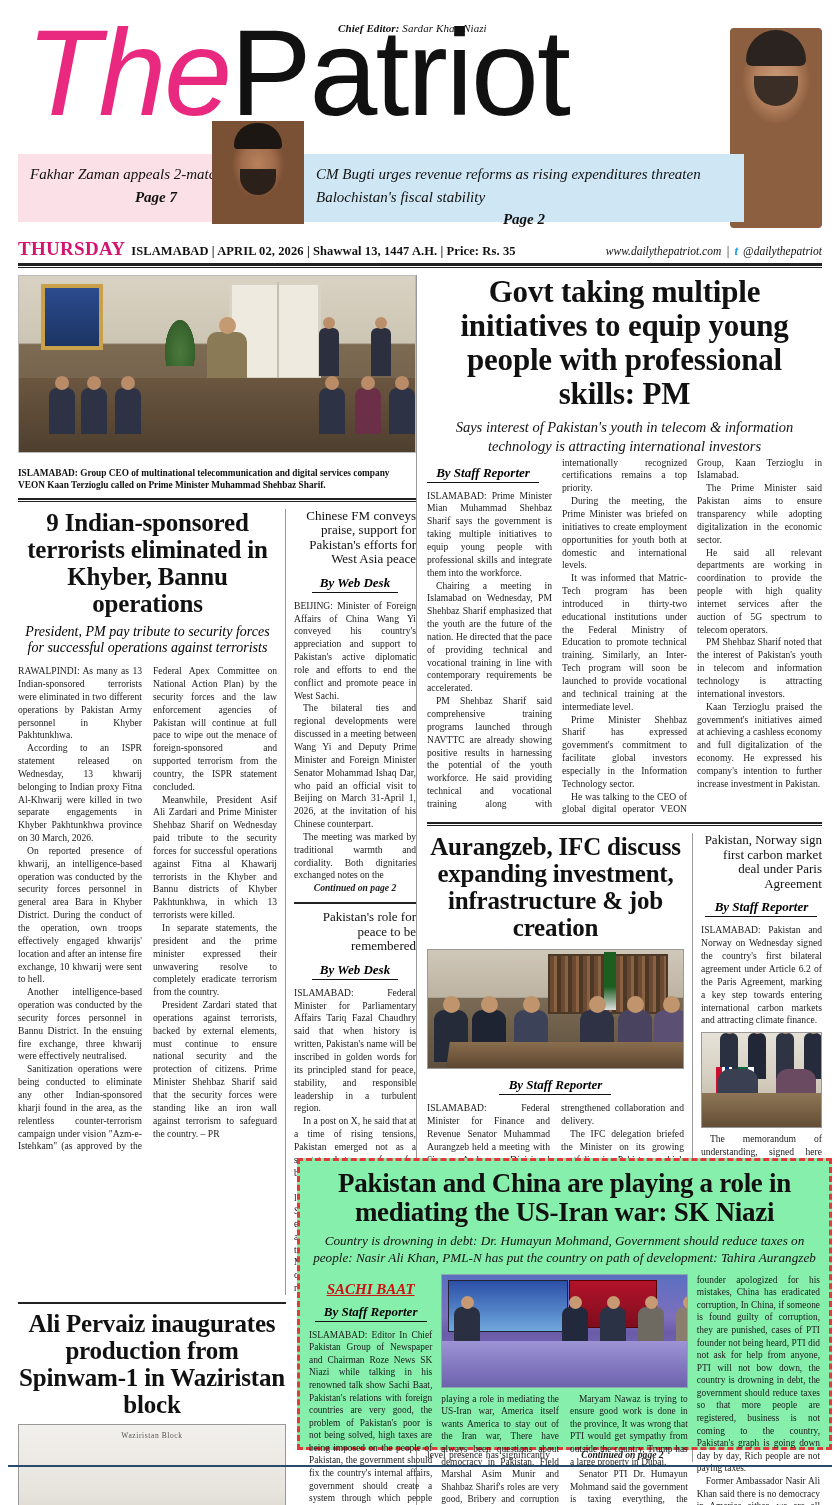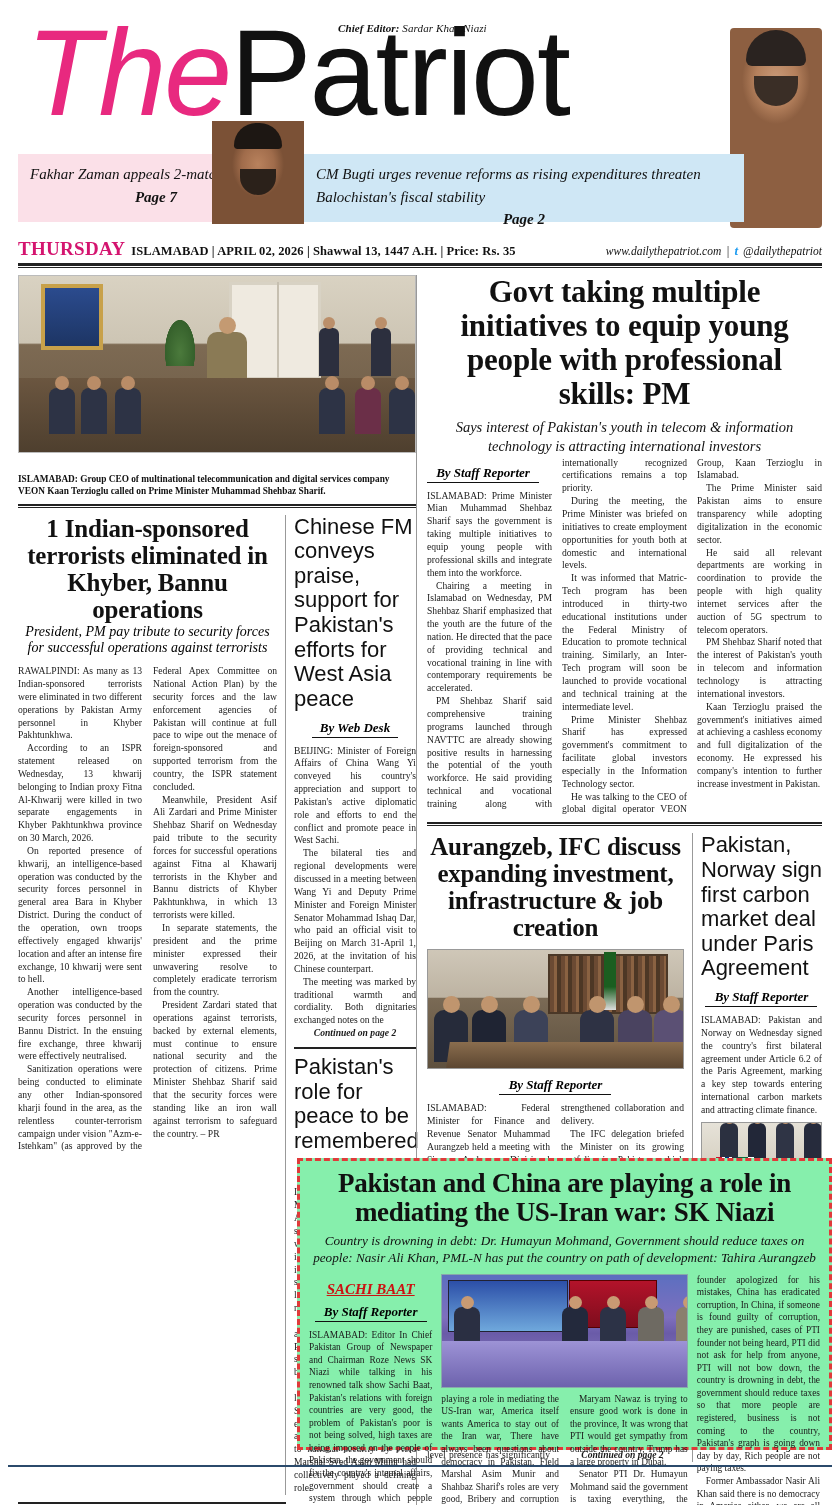--- a/index.html
+++ b/index.html
@@ -85,21 +85,21 @@
   }
   .tw { color: #1d9bf0; font-weight: 700; font-family: "Liberation Serif", serif; font-size: 13px; }
   .rule-thick { border-top: 3px solid #222; border-bottom: 1px solid #222; height: 5px; margin: 0 10px; }
 
   
   .body-grid { display: flex; gap: 0; margin: 7px 10px 0 10px; }
   .col-left { width: 406px; }
   .col-right { width: 406px; padding-left: 10px; border-left: 1px solid #999; }
 
   .photo-cap {
-    font-size: 9.3px; font-weight: 700; line-height: 1.32; margin-top: 20px; color: #111;
+    font-size: 9.3px; font-weight: 700; line-height: 1.32; margin-top: 14px; color: #111;
   }
   .lead-photo {
     width: 100%; height: 178px; position: relative; overflow: hidden;
     background: linear-gradient(#d9d2c2 0%, #cdc5b4 38%, #7d6a53 39%, #6a5944 100%);
     border: 1px solid #bbb;
   }
   .lp-frame { position: absolute; left: 22px; top: 8px; width: 62px; height: 66px;
     background: linear-gradient(#2b4b8e, #1d3564); border: 4px solid #c8a14a; }
   .lp-door { position: absolute; left: 210px; top: 6px; width: 92px; height: 98px;
     background: #efeae0; border: 3px solid #d8d2c4; }
@@ -124,24 +124,24 @@
   }
   .main-sub {
     text-align: center; font-style: italic; font-size: 14.5px; line-height: 1.25;
     margin-top: 7px; color: #111;
   }
   h2.hl {
     font-family: "Liberation Serif", serif; font-weight: 700; color: #111;
     font-size: 25px; line-height: 1.08; text-align: center; letter-spacing: -.2px;
   }
   h3.hl-sm {
-    font-family: Liberation Sans, sans-serif; font-weight: 400; color: #111;
-    font-size: 22px; line-height: 1.12; text-align: left;
-  }
-  .sub-ital { text-align: center; font-style: italic; font-size: 14px; line-height: 1.2; margin-top: 1px; }
+    font-family: Liberation Serif, serif; font-weight: 400; color: #111;
+    font-size: 13px; line-height: 1.12; text-align: right;
+  }
+  .sub-ital { text-align: center; font-style: italic; font-size: 14px; line-height: 1.2; margin-top: 7px; }
 
   .byline {
     text-align: center; font-weight: 700; font-style: italic; font-size: 13px;
     margin: 8px auto 7px auto; border-bottom: 1.5px solid #111; width: 92px; padding-bottom: 1px;
   }
   .byline.wide { width: 112px; }
   .byline.web { width: 86px; }
 
   .cols2 { column-count: 2; column-gap: 11px; column-rule: 0; }
   .cols3 { column-count: 3; column-gap: 10px; }
@@ -293,21 +293,21 @@
           </div>
         <div class="lp-person" style="left:370px">
             <i></i>
           </div>
       </div>
       <div class="photo-cap">ISLAMABAD: Group CEO of multinational telecommunication and digital services company VEON Kaan Terzioglu called on Prime Minister Muhammad Shehbaz Sharif.</div>
       <div class="rule-dbl"></div>
 
       <div class="split">
         <div class="sec-left-b">
-          <h2 class="hl">1 Indian-sponsored terrorists eliminated in Khyber, Bannu operations</h2>
+          <h2 class="hl">9 Indian-sponsored terrorists eliminated in Khyber, Bannu operations</h2>
           <div class="sub-ital">President, PM pay tribute to security forces for successful operations against terrorists</div>
           <div class="cols2 bodytext" style="margin-top:8px">
             <p class="noind">RAWALPINDI: As many as 13 Indian-sponsored terrorists were eliminated in two different operations by Pakistan Army personnel in Khyber Pakhtunkhwa.</p>
             <p>According to an ISPR statement released on Wednesday, 13 khwarij belonging to Indian proxy Fitna Al-Khwarij were killed in two separate engagements in Khyber Pakhtunkhwa province on 30 March, 2026.</p>
             <p>On reported presence of khwarij, an intelligence-based operation was conducted by the security forces personnel in general area Bara in Khyber District. During the conduct of the operation, own troops effectively engaged khwarijs' location and after an intense fire exchange, 10 khwarij were sent to hell.</p>
             <p>Another intelligence-based operation was conducted by the security forces personnel in Bannu District. In the ensuing fire exchange, three khwarij were effectively neutralised.</p>
             <p>Sanitization operations were being conducted to eliminate any other Indian-sponsored kharji found in the area, as the relentless counter-terrorism campaign under vision "Azm-e-Istehkam" (as approved by the Federal Apex Committee on National Action Plan) by the security forces and the law enforcement agencies of Pakistan will continue at full pace to wipe out the menace of foreign-sponsored and supported terrorism from the country, the ISPR statement concluded.</p>
             <p>Meanwhile, President Asif Ali Zardari and Prime Minister Shehbaz Sharif on Wednesday paid tribute to the security forces for successful operations against Fitna al Khawarij terrorists in the Khyber and Bannu districts of Khyber Pakhtunkhwa, in which 13 terrorists were killed.</p>
             <p>In separate statements, the president and the prime minister expressed their unwavering resolve to completely eradicate terrorism from the country.</p>
             <p>President Zardari stated that operations against terrorists, backed by external elements, must continue to ensure national security and the protection of citizens. Prime Minister Shehbaz Sharif said that the security forces were standing like an iron wall against terrorism to safeguard the country. – PR</p>

